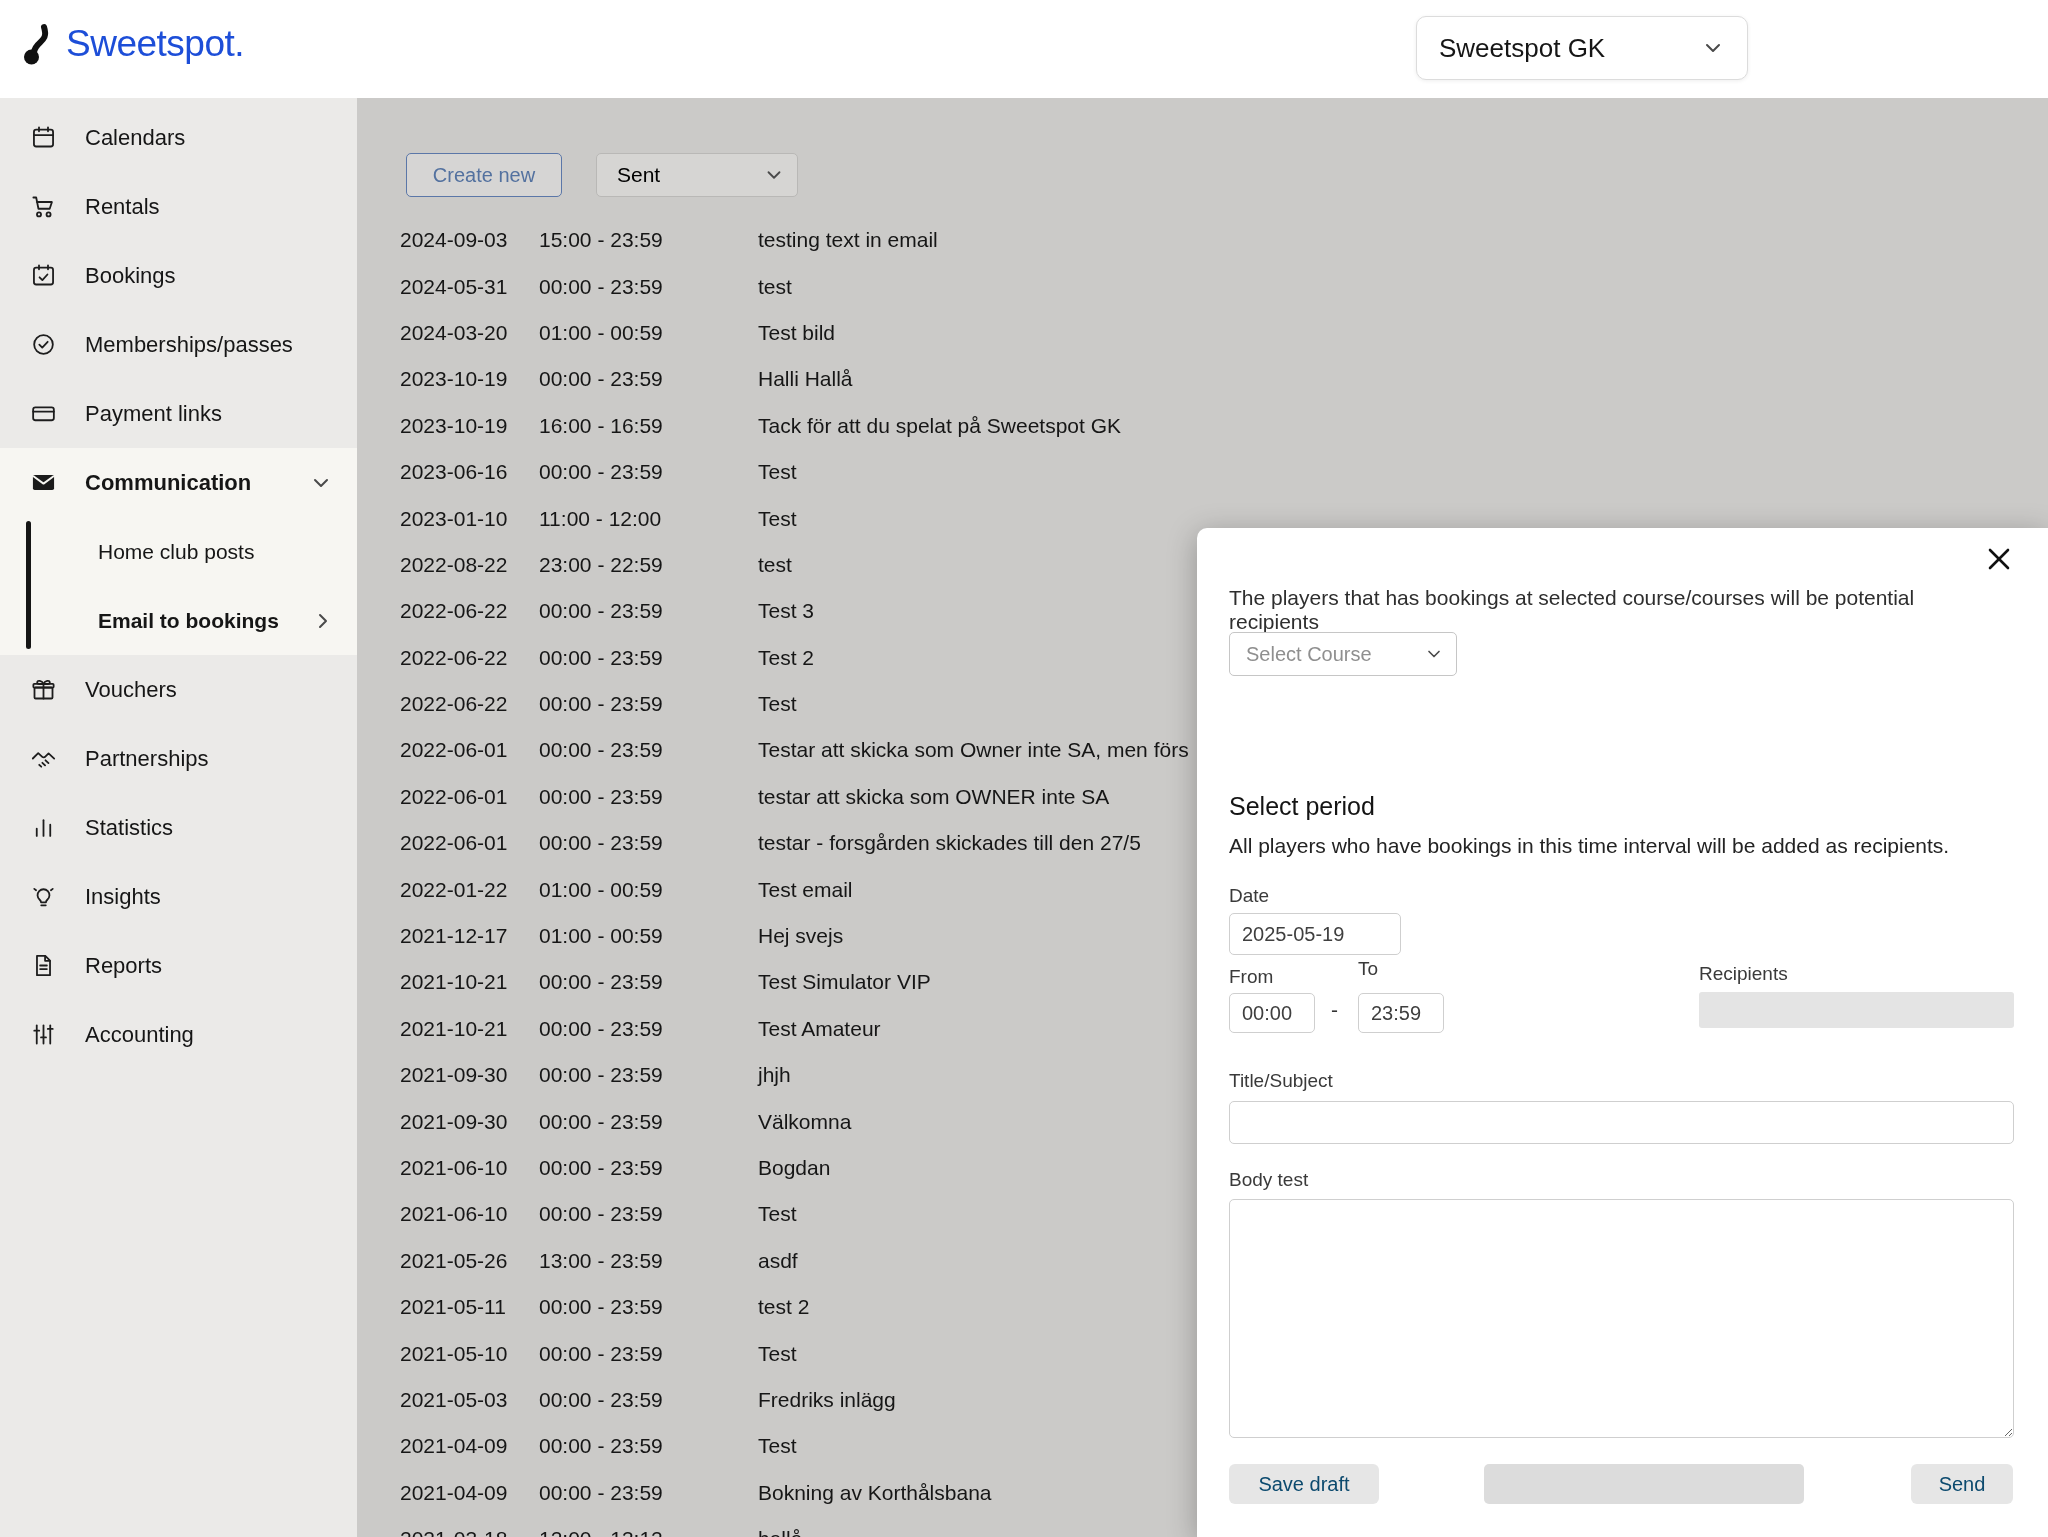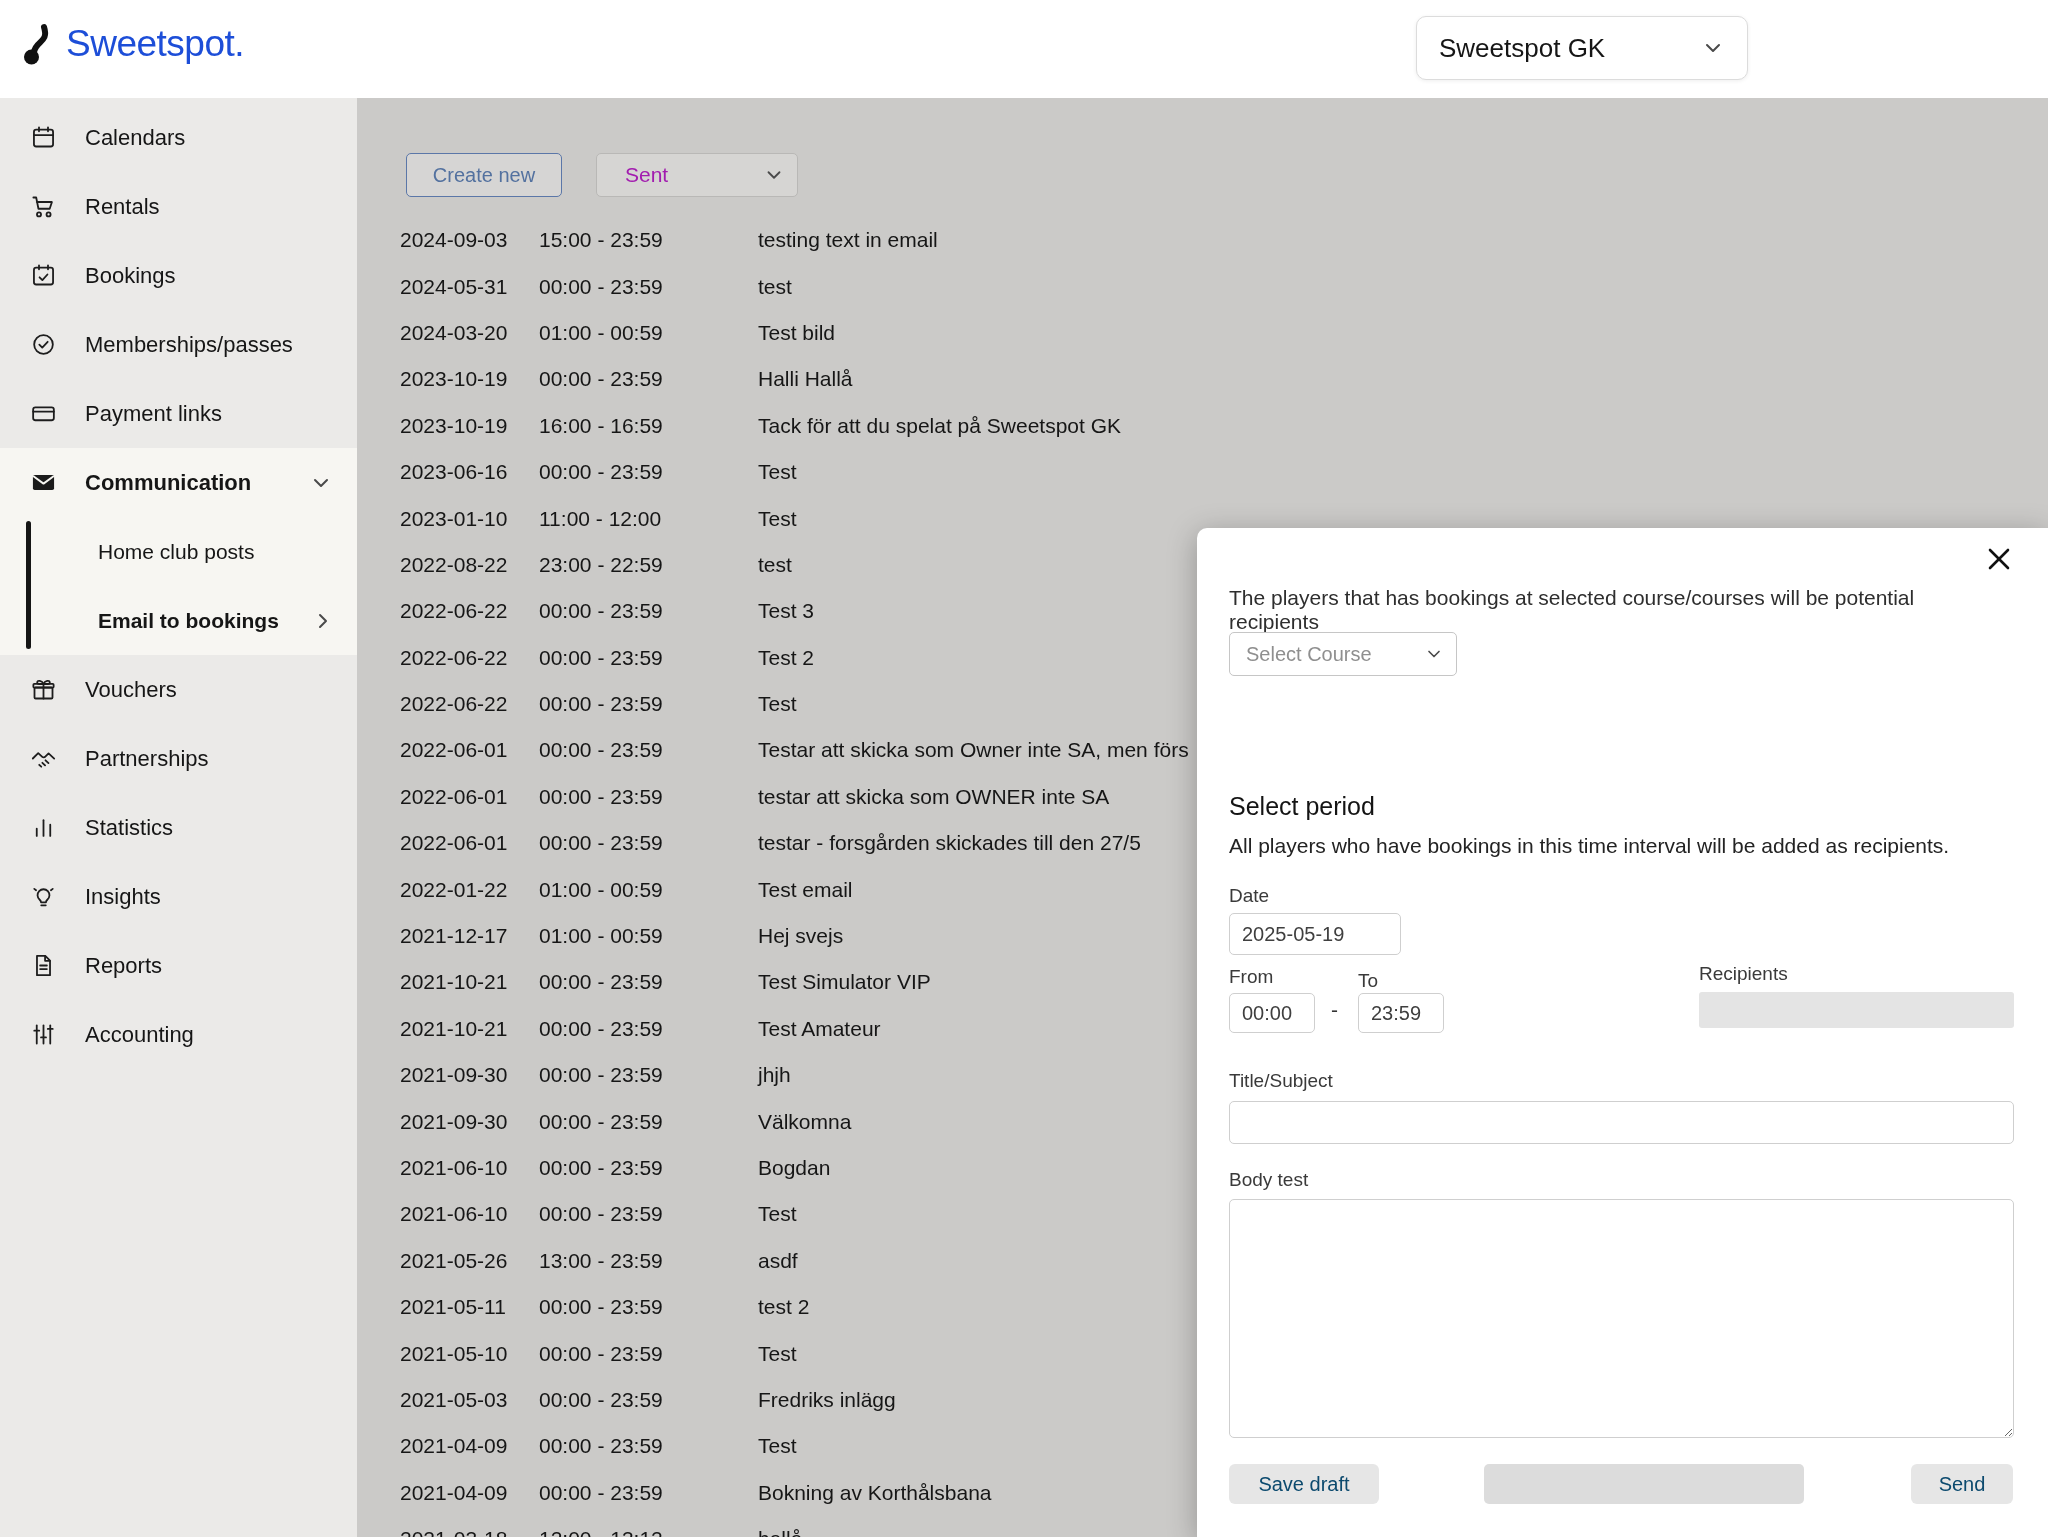--- a/index.html
+++ b/index.html
@@ -25,39 +25,39 @@
   .subitems{position:relative}
   .black-bar{position:absolute;left:26px;top:4px;bottom:6px;width:5px;background:#151515;border-radius:3px}
   .sub-item{display:flex;align-items:center;height:69px;padding-left:98px;padding-right:22px;font-size:21px;cursor:pointer}
   .sub-item .lbl-sel{font-weight:700}
 
   
   .main{position:absolute;left:357px;top:98px;right:0;bottom:0;background:#cbcac8;overflow:hidden}
   .toolbar{position:absolute;left:49px;top:55px;display:flex;gap:34px;align-items:center}
   .btn-create{width:156px;height:44px;border:1px solid #5b77a8;color:#53719f;background:rgba(255,255,255,.22);border-radius:5px;font-size:20px;font-family:inherit;cursor:pointer}
   .select-sent{width:202px;height:44px;background:#d6d5d3;border:1px solid #b9b8b6;border-radius:5px;display:flex;align-items:center;justify-content:space-between;
-    padding:0 12px 0 28px;font-size:21px;cursor:pointer;color:#a21caf}
+    padding:0 12px 0 20px;font-size:21px;cursor:pointer;color:#000000}
   .rows{position:absolute;left:0;top:119px;right:0}
   .row{display:flex;align-items:center;height:46.4px;padding-left:43px;font-size:21px}
   .c-date{width:139px;flex:none}
   .c-time{width:219px;flex:none}
   .c-subj{white-space:nowrap}
 
   
   .modal{position:absolute;left:1197px;top:528px;right:0;bottom:0;background:#fff;border-top-left-radius:10px;box-shadow:0 6px 30px rgba(0,0,0,.28);z-index:10}
   .close{position:absolute;top:16px;right:34px;cursor:pointer;stroke:#111;stroke-width:2.6;stroke-linecap:round}
   .intro{position:absolute;left:32px;top:58px;width:752px;font-size:21px;color:#2e2e2e}
   .course-select{position:absolute;left:32px;top:104px;width:228px;height:44px;border:1px solid #c6c6c6;border-radius:5px;display:flex;align-items:center;
     justify-content:space-between;padding:0 12px 0 16px;font-size:20px;color:#8f8f8f;cursor:pointer}
   .period-title{position:absolute;left:32px;top:264px;font-size:25px;font-weight:500;color:#141414}
   .period-desc{position:absolute;left:32px;top:306px;font-size:21px;color:#232323}
   .lbl{position:absolute;font-size:19px;color:#3a3a3a}
   .lbl-date{left:32px;top:357px}
   .lbl-from{left:32px;top:438px}
-  .lbl-to{left:161px;top:442px}
+  .lbl-to{left:161px;top:430px}
   .lbl-recip{left:502px;top:435px}
   .lbl-title{left:32px;top:542px}
   .lbl-body{left:32px;top:641px}
   .inp{position:absolute;border:1px solid #cfcfcf;border-radius:5px;font-size:20px;color:#3f3f3f;padding:0 12px;font-family:inherit;background:#fff}
   .inp-date{left:32px;top:385px;width:172px;height:42px}
   .inp-from{left:32px;top:465px;width:86px;height:40px}
   .inp-to{left:161px;top:465px;width:86px;height:40px}
   .dash{position:absolute;left:134px;top:470px;font-size:21px;color:#333}
   .recip-box{position:absolute;left:502px;top:464px;width:315px;height:36px;background:#e4e4e4;border-radius:3px}
   .inp-title{left:32px;top:573px;width:785px;height:43px}

